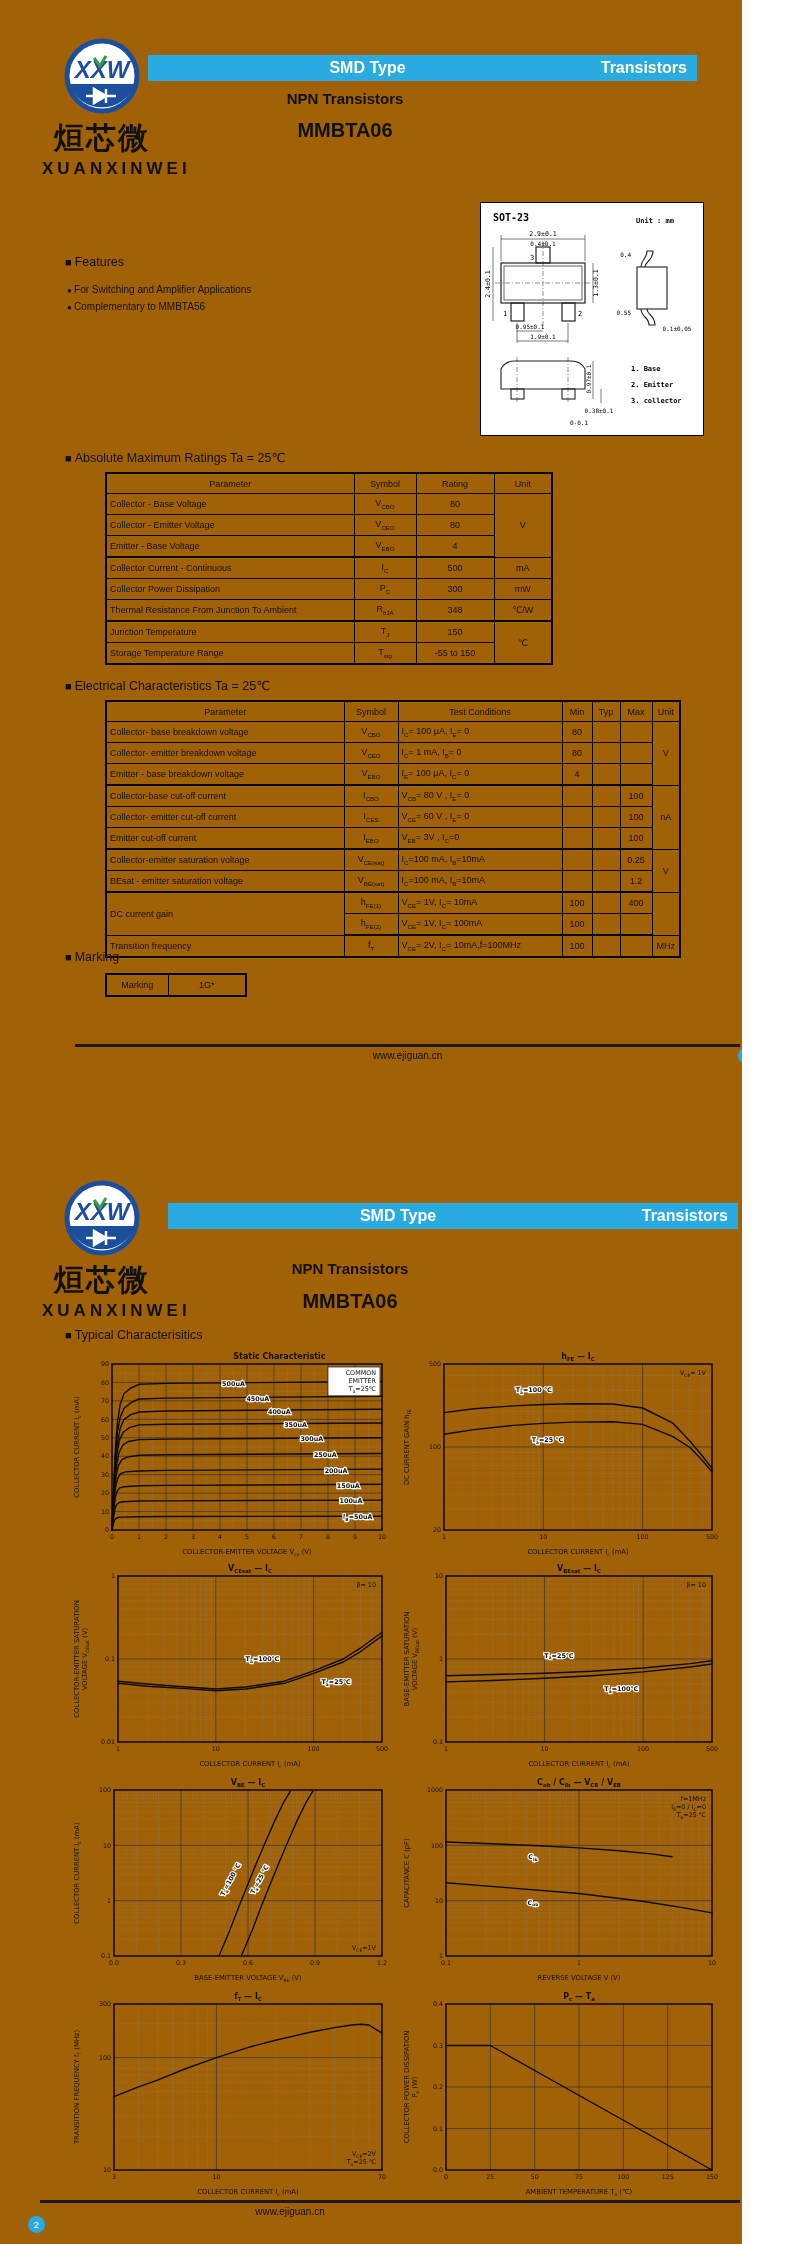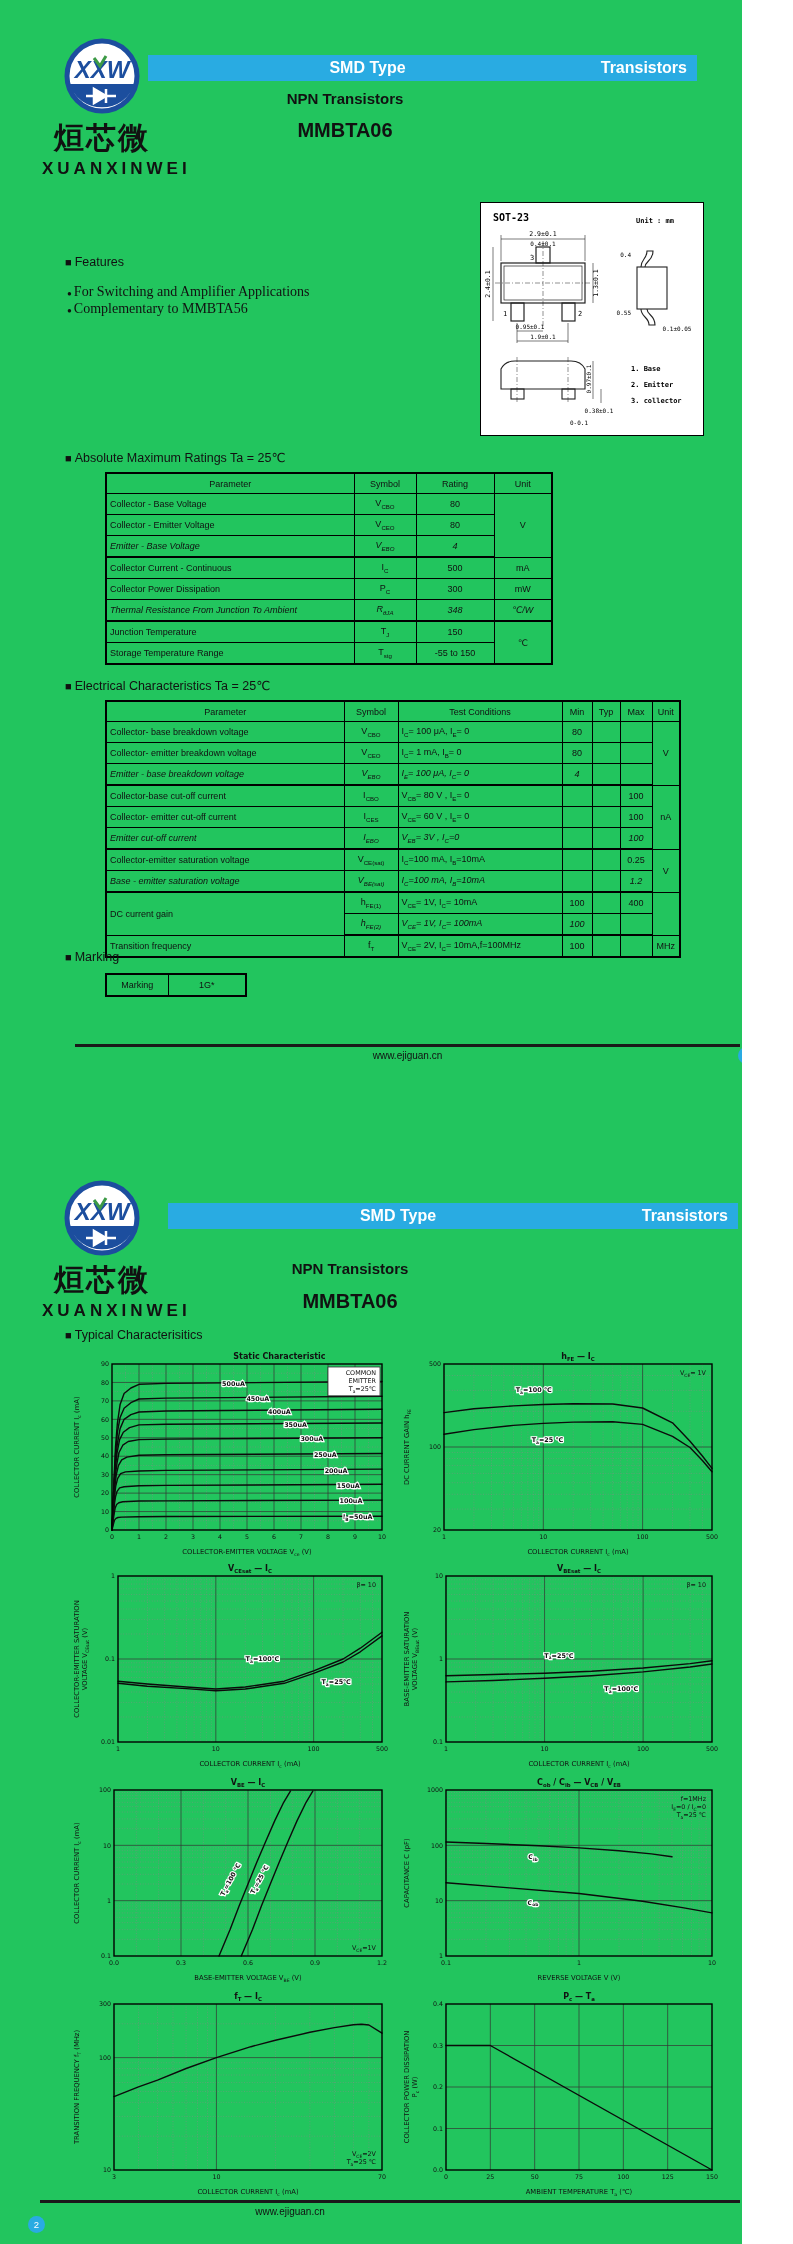--- a/index.html
+++ b/index.html
@@ -1,43 +1,43 @@
 <!DOCTYPE html>
 <html><head>
 <meta charset="utf-8">
 <style>
   html,body{margin:0;padding:0;background:#fff;}
   body{width:793px;height:2244px;position:relative;font-family:"Liberation Sans","DejaVu Sans",sans-serif;color:#111;}
-  .page{position:absolute;left:0;width:742px;height:1122px;background:#22c55e;overflow:hidden;}
+  .page{position:absolute;left:0;width:742px;height:1122px;background:#a16207;overflow:hidden;}
   #p1{top:0;} #p2{top:1122px;}
 
   
   .logo{position:absolute;width:120px;text-align:center;}
   .logo-cn{font-size:30px;font-weight:bold;letter-spacing:2px;margin-top:-2px;}
   .logo-en{font-size:17px;letter-spacing:4px;font-weight:bold;}
 
   
   .banner{position:absolute;height:26px;background:#29ABE2;}
   .banner .b-left{position:absolute;left:0;right:110px;top:0;bottom:0;text-align:center;color:#fff;font-size:16px;font-weight:bold;line-height:26px;}
   .banner .b-right{position:absolute;right:10px;top:0;bottom:0;color:#fff;font-size:16px;font-weight:bold;line-height:26px;}
 
   .doc-title{position:absolute;text-align:center;font-weight:bold;}
   .t1{font-size:15px;} .t2{font-size:20px;}
 
   .sect{position:absolute;font-size:12.5px;}
   .sect::before{content:"■ ";font-size:11px;}
-  .feat-item{position:absolute;font-size:14px;font-family:Liberation Serif, serif;}
+  .feat-item{position:absolute;font-size:10px;}
   .feat-item::before{content:"● ";font-size:8px;}
 
   
   .tblmount{position:absolute;}
   table{border-collapse:collapse;border:2px solid #000;font-size:9px;table-layout:fixed;}
   td,th{border:1px solid #000;text-align:center;padding:0 3px;height:20px;font-weight:400;overflow:hidden;white-space:nowrap;}
   tr.hd th{height:19px;margin-top:45px;}
-  tr.grp td{border-bottom-width:2px;font-style:italic;}
+  tr.grp td{border-bottom-width:2px;}
   td.al{text-align:left;}
   sub{font-size:68%;}
 
   
   .pkg{position:absolute;border:1px solid #000000;background:#fff;}
 
   
   .chart{position:absolute;width:322px;height:212px;}
 
   
@@ -279,21 +279,21 @@
           <tr>
             <td class="al">Collector-emitter saturation voltage</td>
             <td>V<sub>CE(sat)</sub></td>
             <td class="al">I<sub>C</sub>=100 mA, I<sub>B</sub>=10mA</td>
             <td></td>
             <td></td>
             <td>0.25</td>
             <td rowspan="2">V</td>
           </tr>
           <tr class="grp">
-            <td class="al">Base - emitter saturation voltage</td>
+            <td class="al">BEsat - emitter saturation voltage</td>
             <td>V<sub>BE(sat)</sub></td>
             <td class="al">I<sub>C</sub>=100 mA, I<sub>B</sub>=10mA</td>
             <td></td>
             <td></td>
             <td>1.2</td>
           </tr>
           <tr>
             <td rowspan="2" class="al">DC current gain</td>
             <td>h<sub>FE(1)</sub></td>
             <td class="al">V<sub>CE</sub>= 1V, I<sub>C</sub>= 10mA</td>

